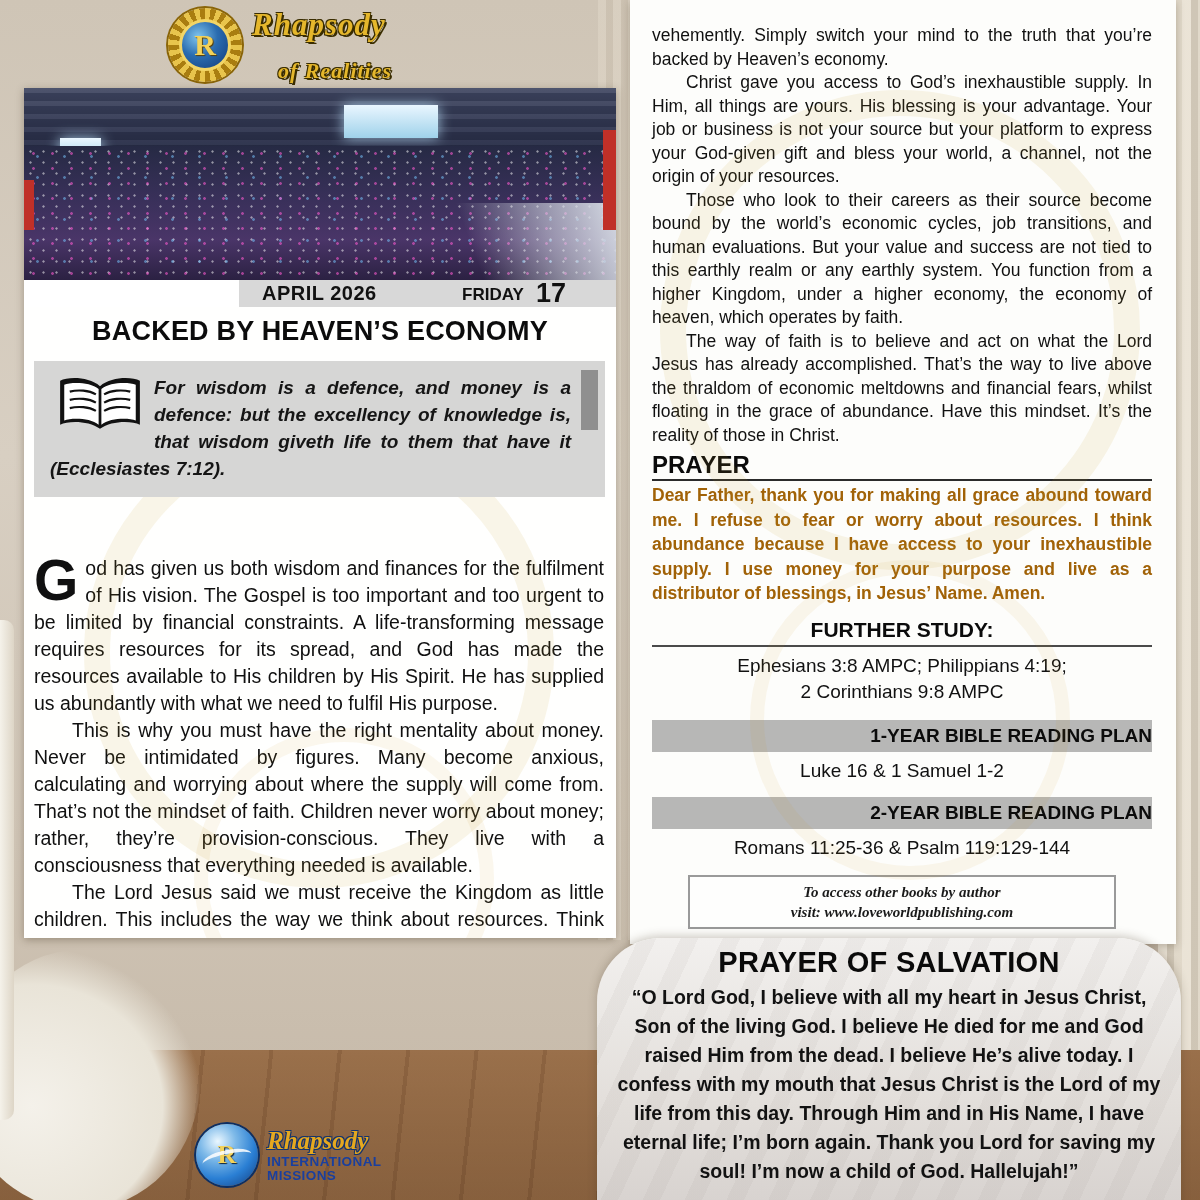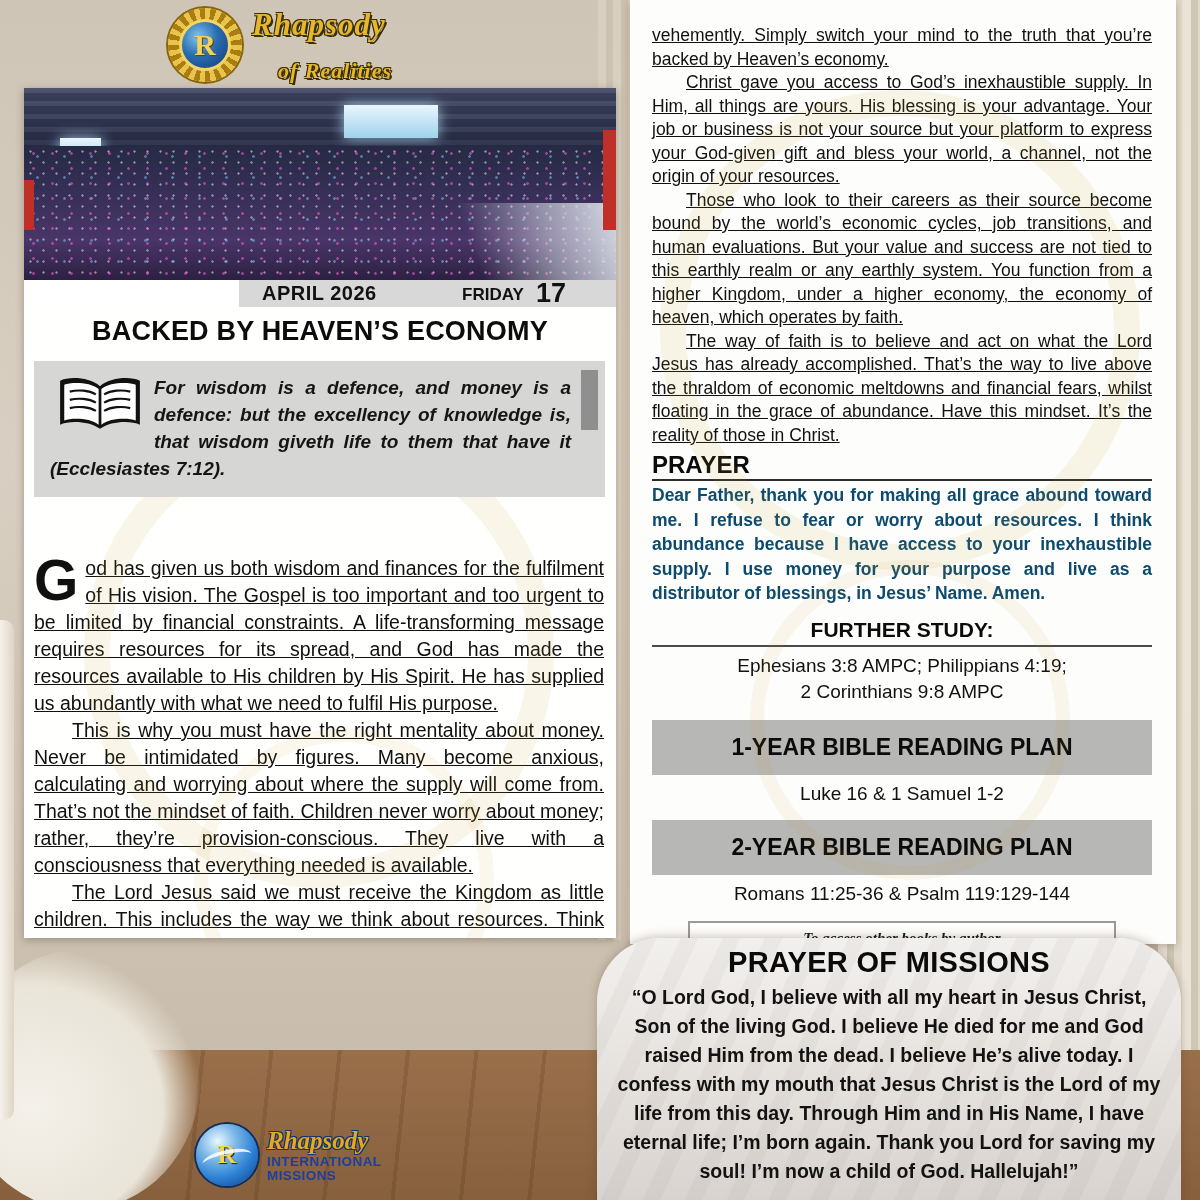--- a/index.html
+++ b/index.html
@@ -72,21 +72,21 @@
   .title { text-align:center; font-weight:800; font-size:27px; letter-spacing:.2px; color:#0c0c0c; margin-top:9px; }
 
   .scripture { position:relative; margin:14px 11px 0 10px; background:#d6d6d5; padding:13px 34px 13px 16px;
     min-height:136px; }
   .scripture-tab { position:absolute; right:7px; top:9px; width:17px; height:60px; background:#8f8f8f; }
   .book-icon { float:left; width:88px; height:56px; margin:2px 10px 4px 6px; }
   .scripture-text { font:italic 800 19px/27px "Liberation Sans", sans-serif; color:#151515; text-align:justify; }
 
   .body-text { margin:58px 12px 0 10px; font-size:19.5px; line-height:27px; color:#101010; text-align:justify; }
   .dropcap { float:left; font-size:57px; line-height:45px; font-weight:700; padding:3px 7px 0 0; }
-  .para { margin:0;text-decoration:underline; }
+  .para { margin:0; }
   .para.indent { text-indent:38px; }
 
   
   .logo-bottom { position:absolute; left:196px; top:1124px; width:230px; display:flex; align-items:center; gap:9px; }
   .globe { width:62px; height:62px; border-radius:50%; flex:0 0 auto; position:relative;
     background:radial-gradient(circle at 35% 28%, #eaf7ff 0%, #7db9e8 30%, #2a7fd4 62%, #123a7a 100%);
     box-shadow:0 0 0 2px #0d2f63; }
   .globe::after { content:""; position:absolute; left:6px; top:26px; width:50px; height:14px;
     border-radius:50%; border-top:4px solid #fff; transform:rotate(-12deg); opacity:.85; }
   .globe .r { position:absolute; inset:0; display:flex; align-items:center; justify-content:center;
@@ -97,29 +97,29 @@
   .missions-sub { color:#1a3f9e; font-weight:800; font-size:13.5px; letter-spacing:.4px; }
 
   
   .page-right { position:absolute; left:630px; top:0; width:546px; height:944px; background:#fdfdfb;
     box-shadow:0 2px 8px rgba(60,45,25,.3); overflow:hidden; padding:24px 24px 0 22px; }
   .rp-body { font-size:17.5px; line-height:23.5px; color:#101010; text-align:justify; }
   .rp-body .para { margin:0; }
   .rp-body .para.indent { text-indent:34px; }
 
   .prayer-head { font-weight:800; font-size:24px; color:#0b0b0b; margin-top:4px; }
-  .prayer-text { font-weight:800; font-size:17.5px; line-height:24.5px; text-align:justify; color:#0c4a6e;
+  .prayer-text { font-weight:800; font-size:17.5px; line-height:24.5px; text-align:justify; color:#a16207;
     border-top:2px solid #2b2b2b; padding-top:2px; }
 
   .fs-head { text-align:center; font-weight:800; font-size:21px; margin-top:12px; color:#0b0b0b; }
   .fs-rule { border:none; border-top:2px solid #4a4a4a; margin:3px 0 6px 0; }
   .fs-ref { text-align:center; font-size:19px; line-height:26px; color:#111; }
 
-  .plan-bar { background:#b7b7b6; text-align:center; font-weight:800; font-size:23px; color:#0b0b0b;
-    padding:14px 0; margin-top:15px; }
+  .plan-bar { background:#b7b7b6; text-align:right; font-weight:800; font-size:19px; color:#0b0b0b;
+    padding:5px 0; margin-top:15px; }
   .plan-ref { text-align:center; font-size:19px; color:#111; margin-top:8px; }
 
   .books-box { border:2px solid #9a9a9a; margin:16px 36px 0 36px; padding:5px 8px; text-align:center;
     font:italic 800 15px/20px "Liberation Serif", serif; color:#1a1a1a; background:rgba(255,255,255,.6); }
 
   
   .salvation { position:absolute; left:597px; top:938px; width:584px; height:272px;
     background:
       repeating-linear-gradient(115deg, rgba(140,130,124,.07) 0 16px, rgba(0,0,0,0) 16px 38px),
       linear-gradient(180deg,#f2f0ee 0%,#e3dfdb 60%,#d7d2cf 100%);
@@ -224,17 +224,17 @@
     <div class="plan-bar">2-YEAR BIBLE READING PLAN</div>
     <div class="plan-ref">Romans 11:25-36 &amp; Psalm 119:129-144</div>
 
     <div class="books-box">
       <div>To access other books by author</div>
       <div>visit: www.loveworldpublishing.com</div>
     </div>
   </div>
 
   <div class="salvation">
-    <div class="salv-head">PRAYER OF MISSIONS</div>
+    <div class="salv-head">PRAYER OF SALVATION</div>
     <div class="salv-text">“O Lord God, I believe with all my heart in Jesus Christ, Son of the living God. I believe He died for me and God raised Him from the dead. I believe He’s alive today. I confess with my mouth that Jesus Christ is the Lord of my life from this day. Through Him and in His Name, I have eternal life; I’m born again. Thank you Lord for saving my soul! I’m now a child of God. Hallelujah!”</div>
   </div>
 
 </div>
 
 </body></html>

